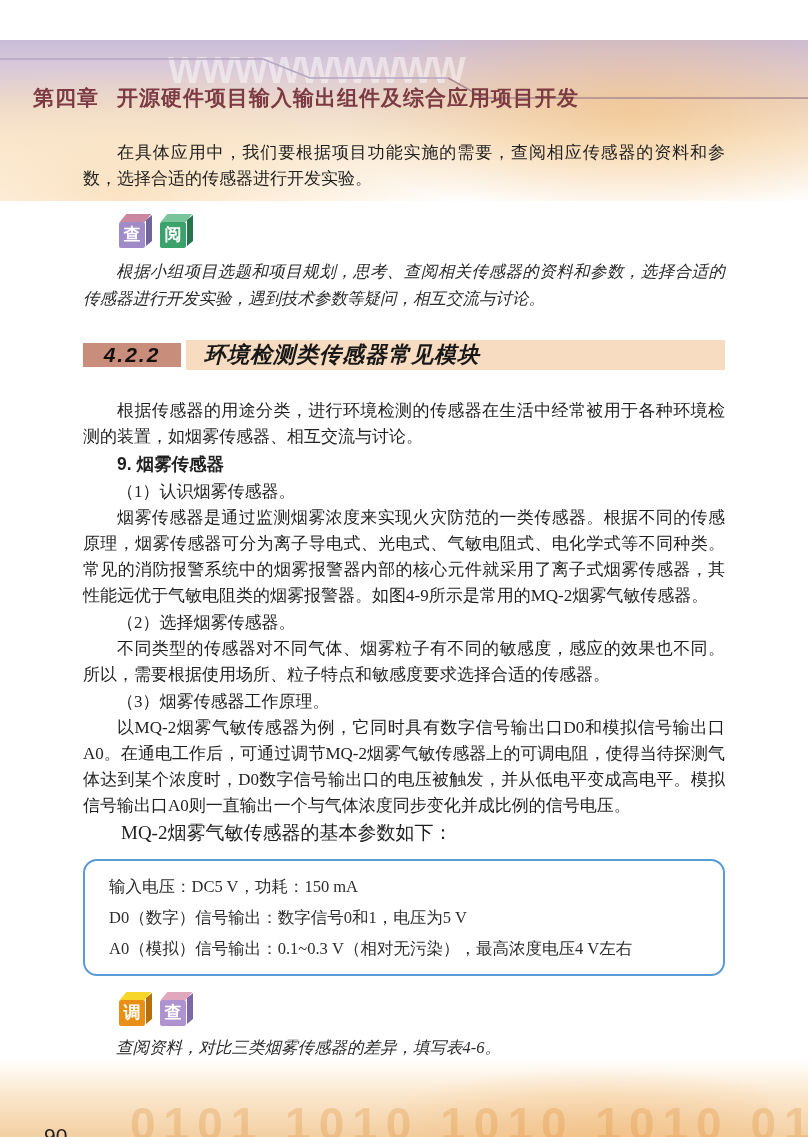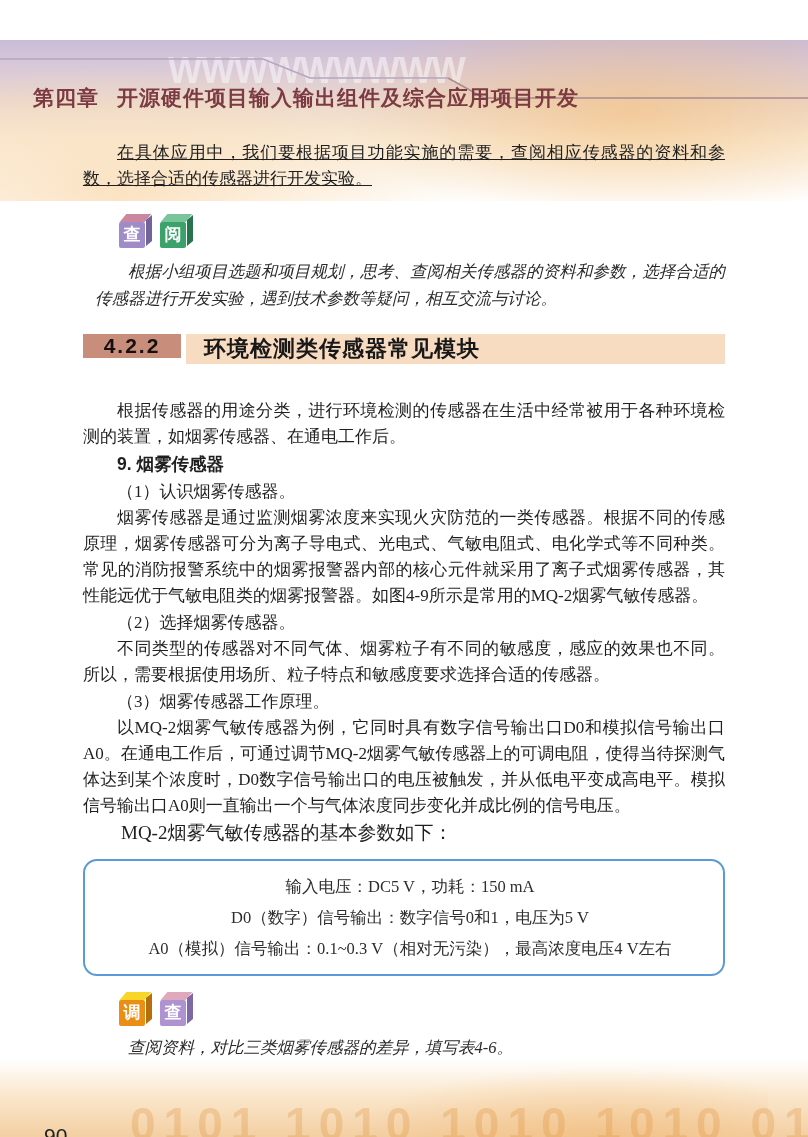--- a/index.html
+++ b/index.html
@@ -39,45 +39,45 @@
   }
   .chapter-line .chapter-label { margin-right: 18px; }
 
   
   .content {
     position: absolute; top: 128px; left: 83px; width: 642px;
   }
   .body-p {
     font-size: 17px; line-height: 26px; text-align: justify; text-indent: 2em;
   }
-  .p-intro { margin-top: 12px; text-decoration: underline; }
+  .p-intro { margin-top: 12px; }
 
   
   .badge-row { display: flex; margin: 22px 0 6px 36px; height: 38px; }
   .cube { position: relative; width: 35px; height: 36px; margin-right: 6px; }
   .cube-top   { position: absolute; left: 4px; top: 0; width: 25px; height: 8px; transform: skewX(-40deg); }
   .cube-front {
     position: absolute; left: 0; top: 8px; width: 26px; height: 26px;
     color: #fff; font-family: "Liberation Sans", sans-serif;
     font-weight: bold; font-size: 17px; line-height: 26px; text-align: center;
     border-radius: 2px;
   }
   .cube-side  { position: absolute; left: 27px; top: 6px; width: 6px; height: 26px; transform: skewY(-40deg); transform-origin: left center; }
   .cube-read1 .cube-top { background: #c9889f; } .cube-read1 .cube-front { background: #9e8bc7; } .cube-read1 .cube-side { background: #71639c; }
   .cube-read2 .cube-top { background: #79c49a; } .cube-read2 .cube-front { background: #3ca26b; } .cube-read2 .cube-side { background: #27754c; }
   .cube-srv1  .cube-top { background: #f7d629; } .cube-srv1  .cube-front { background: #e98f15; } .cube-srv1  .cube-side { background: #b56f0c; }
   .cube-srv2  .cube-top { background: #e0a8bd; } .cube-srv2  .cube-front { background: #af93d1; } .cube-srv2  .cube-side { background: #7f68a6; }
 
   .activity-p {
     font-style: italic; font-size: 16.5px; line-height: 27px;
-    text-align: justify; text-indent: 2em; color: #2a2a2a; margin-left: 12px;
-  }
-
-  
-  .section-heading { display: flex; align-items: flex-start; margin-top: 22px; height: 42px; }
+    text-align: justify; text-indent: 2em; color: #2a2a2a;
+  }
+
+  
+  .section-heading { display: flex; align-items: center; margin-top: 22px; height: 42px; font-style: italic; }
   .section-number {
     width: 98px; background: #c98d7b; color: #15100e;
     font-family: "Liberation Sans", sans-serif; font-weight: bold; font-size: 21px;
     display: flex; align-items: center; justify-content: center; letter-spacing: 2px;
   }
   .section-gap { width: 5px; background: #ffffff; }
   .section-title {
     flex: 1; background: #f8dcc2; color: #181818;
     font-family: "Liberation Sans", sans-serif; font-weight: bold; font-size: 22px;
     display: flex; align-items: center; padding-left: 18px; letter-spacing: 1px;
@@ -144,21 +144,20 @@
   .p-params-lead { text-indent: 2em; font-size: 19px; line-height: 27px; }
 
   
   .param-box {
     margin-top: 13px; border: 2px solid #5b9bd5; border-radius: 14px;
     padding: 10px 12px 10px 24px;
   }
   .param-line {
     font-size: 16.5px; line-height: 31px; color: #2d2d2d;
     font-family: "Liberation Serif", serif;
-    text-align: center;
   }
 
   .activity-p2 { font-style: italic; font-size: 16.5px; line-height: 27px; text-indent: 2em; }
 
   
   .page-number {
     position: absolute; left: 44px; top: 1124px;
     font-family: "Liberation Sans", sans-serif; font-size: 21px; color: #222;
   }
   .footer-strip {
@@ -211,21 +210,21 @@
     </div>
 
     <p class="activity-p">根据小组项目选题和项目规划，思考、查阅相关传感器的资料和参数，选择合适的传感器进行开发实验，遇到技术参数等疑问，相互交流与讨论。</p>
 
     <div class="section-heading">
       <div class="section-number">4.2.2</div>
       <div class="section-gap"></div>
       <div class="section-title">环境检测类传感器常见模块</div>
     </div>
 
-    <p class="body-p p-overview">根据传感器的用途分类，进行环境检测的传感器在生活中经常被用于各种环境检测的装置，如烟雾传感器、在通电工作后。</p>
+    <p class="body-p p-overview">根据传感器的用途分类，进行环境检测的传感器在生活中经常被用于各种环境检测的装置，如烟雾传感器、相互交流与讨论。</p>
 
     <div class="h-smoke">9. 烟雾传感器</div>
 
 
     <p class="list-line">（1）认识烟雾传感器。</p>
     <p class="body-p">烟雾传感器是通过监测烟雾浓度来实现火灾防范的一类传感器。根据不同的传感原理，烟雾传感器可分为离子导电式、光电式、气敏电阻式、电化学式等不同种类。常见的消防报警系统中的烟雾报警器内部的核心元件就采用了离子式烟雾传感器，其性能远优于气敏电阻类的烟雾报警器。如图4-9所示是常用的MQ-2烟雾气敏传感器。</p>
     <p class="list-line">（2）选择烟雾传感器。</p>
 
     <div class="clear"></div>
 

